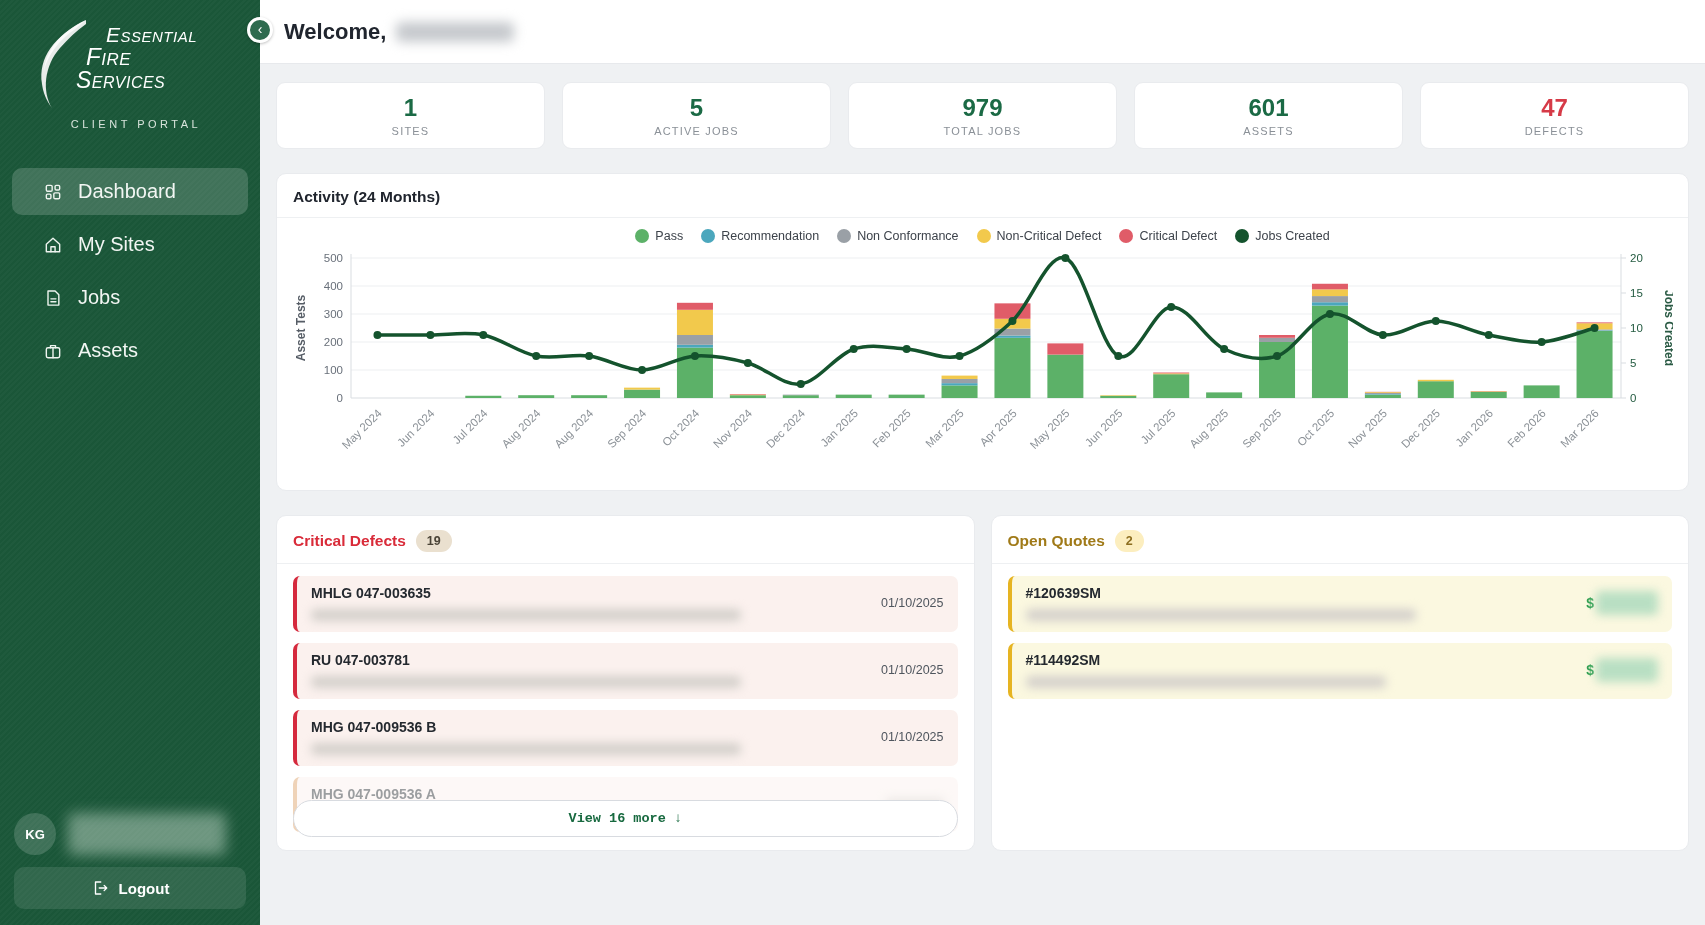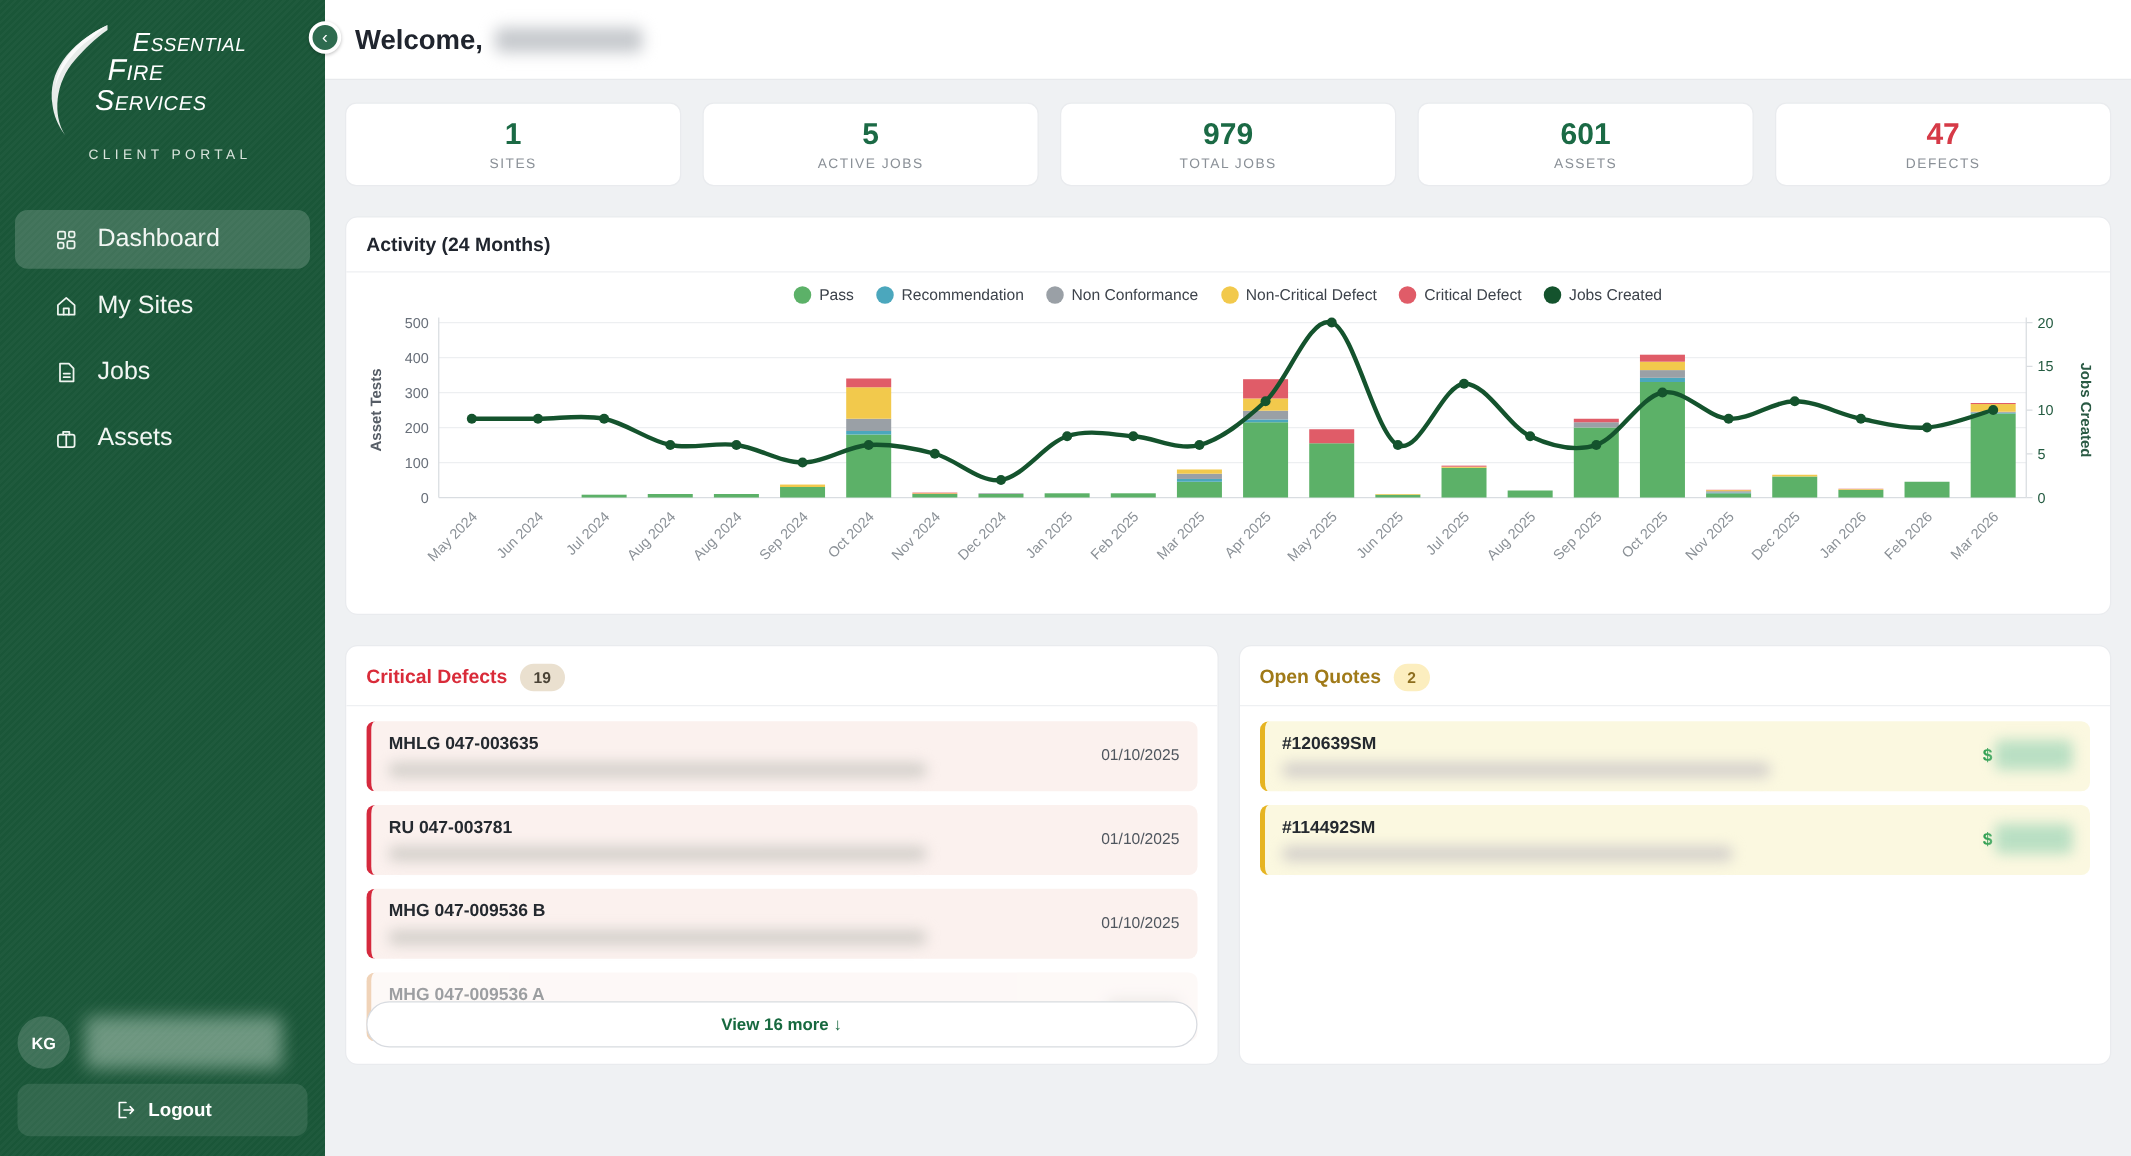--- a/index.html
+++ b/index.html
@@ -71,21 +71,21 @@
   .item-list { display:flex; flex-direction:column; gap:11px; margin-top:12px; }
   .list-item { border-radius:7px; padding:9px 14px 11px; display:flex; justify-content:space-between; align-items:center; cursor:pointer; }
   .defect-item { background:#fbf1ee; border-left:4px solid #d5293d; }
   .defect-item.faded { opacity:.45; border-left-color:#dd9e63; }
   .item-code { font-size:14px; font-weight:bold; color:#24292f; }
   .sub-blob { width:430px; height:12px; border-radius:5px; background:#d4d0cb; filter:blur(5px); margin-top:8px; }
   .item-date { font-size:12.5px; color:#4f565e; }
   .date-blob { width:58px; height:12px; border-radius:4px; background:#d8cfc9; filter:blur(5px); }
   .sub-text { font-size:11.5px; color:#8e9196; margin-top:7px; filter:blur(.7px); }
   .view-more-btn { position:absolute; left:16px; right:16px; bottom:13px; height:37px; border-radius:20px;
-    background:#fff; border:1px solid #d8dbe0; color:#17693f; font-family:Liberation Sans, sans-serif; font-size:13.5px; font-weight:bold; cursor:pointer; }
+    background:#fff; border:1px solid #d8dbe0; color:#17693f; font-family:Liberation Mono, monospace; font-size:13.5px; font-weight:bold; cursor:pointer; }
 
   .quote-item { background:#fbf8e0; border-left:4px solid #e6b422; }
   .quote-amount { display:flex; align-items:center; gap:2px; }
   .dollar { color:#2e9e4f; font-weight:bold; font-size:14px; }
   .amount-blob { width:62px; height:24px; border-radius:4px; background:#b9dfc3; filter:blur(5px); }
 
   .chart-wrap svg text { font-family:"Liberation Sans", sans-serif; }
 </style>
 </head>
 <body>

